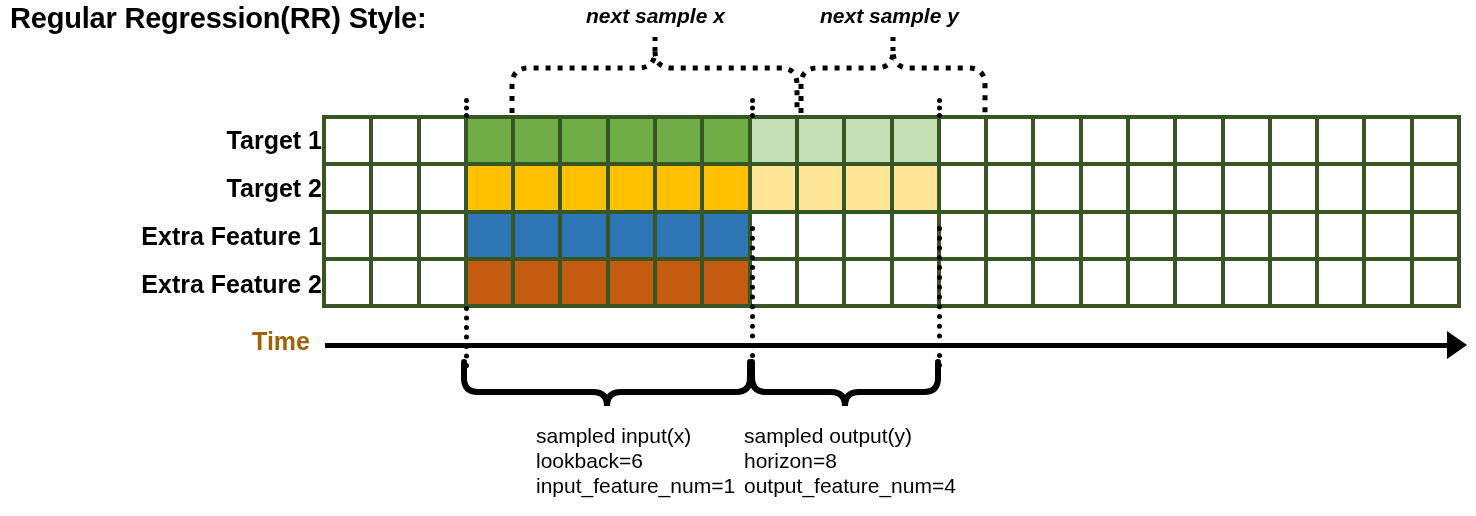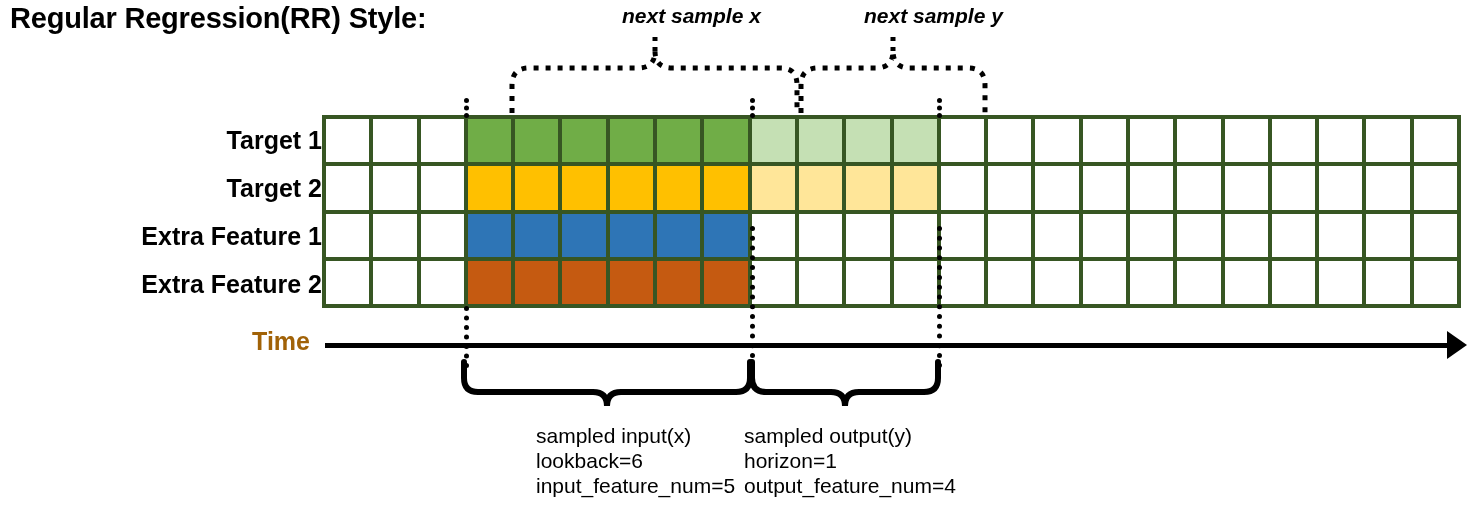--- a/index.html
+++ b/index.html
@@ -237,27 +237,27 @@
     <path d="M 801,113 L 801,85 Q 801,68 818,68 L 876,68 Q 893,68 893,51 Q 893,68 910,68 L 968,68 Q 985,68 985,85 L 985,113" fill="none" stroke="#000" stroke-width="5" stroke-linecap="butt" stroke-dasharray="5 7"></path>
 
     <path d="M 655,51 L 655,36" fill="none" stroke="#000" stroke-width="5" stroke-dasharray="4 6"></path>
     <path d="M 893,51 L 893,36" fill="none" stroke="#000" stroke-width="5" stroke-dasharray="4 6"></path>
 
     <path d="M 464,362 L 464,378 Q 464,392 478,392 L 593,392 Q 607,392 607,406 Q 607,392 621,392 L 736,392 Q 750,392 750,378 L 750,362" fill="none" stroke="#000" stroke-width="6" stroke-linecap="round"></path>
 
     <path d="M 752,362 L 752,378 Q 752,392 766,392 L 831,392 Q 845,392 845,406 Q 845,392 859,392 L 924,392 Q 938,392 938,378 L 938,362" fill="none" stroke="#000" stroke-width="6" stroke-linecap="round"></path>
   </svg>
 
-  <div class="brace-label" style="left:586px; top:4px;margin-left:36px;">next sample x</div>
-  <div class="brace-label" style="left:864px; top:4px;">next sample y</div>
+  <div class="brace-label" style="left:586px; top:4px;">next sample x</div>
+  <div class="brace-label" style="left:820px; top:4px;">next sample y</div>
 
   <div class="caption" style="left:536px; top:423px;">
     <span class="ln">sampled input(x)</span>
     <span class="ln">lookback=6</span>
-    <span class="ln">input_feature_num=5</span>
+    <span class="ln">input_feature_num=1</span>
   </div>
   <div class="caption" style="left:744px; top:423px;">
     <span class="ln">sampled output(y)</span>
-    <span class="ln">horizon=1</span>
+    <span class="ln">horizon=8</span>
     <span class="ln">output_feature_num=4</span>
   </div>
 
 </div>
 
 </body></html>

